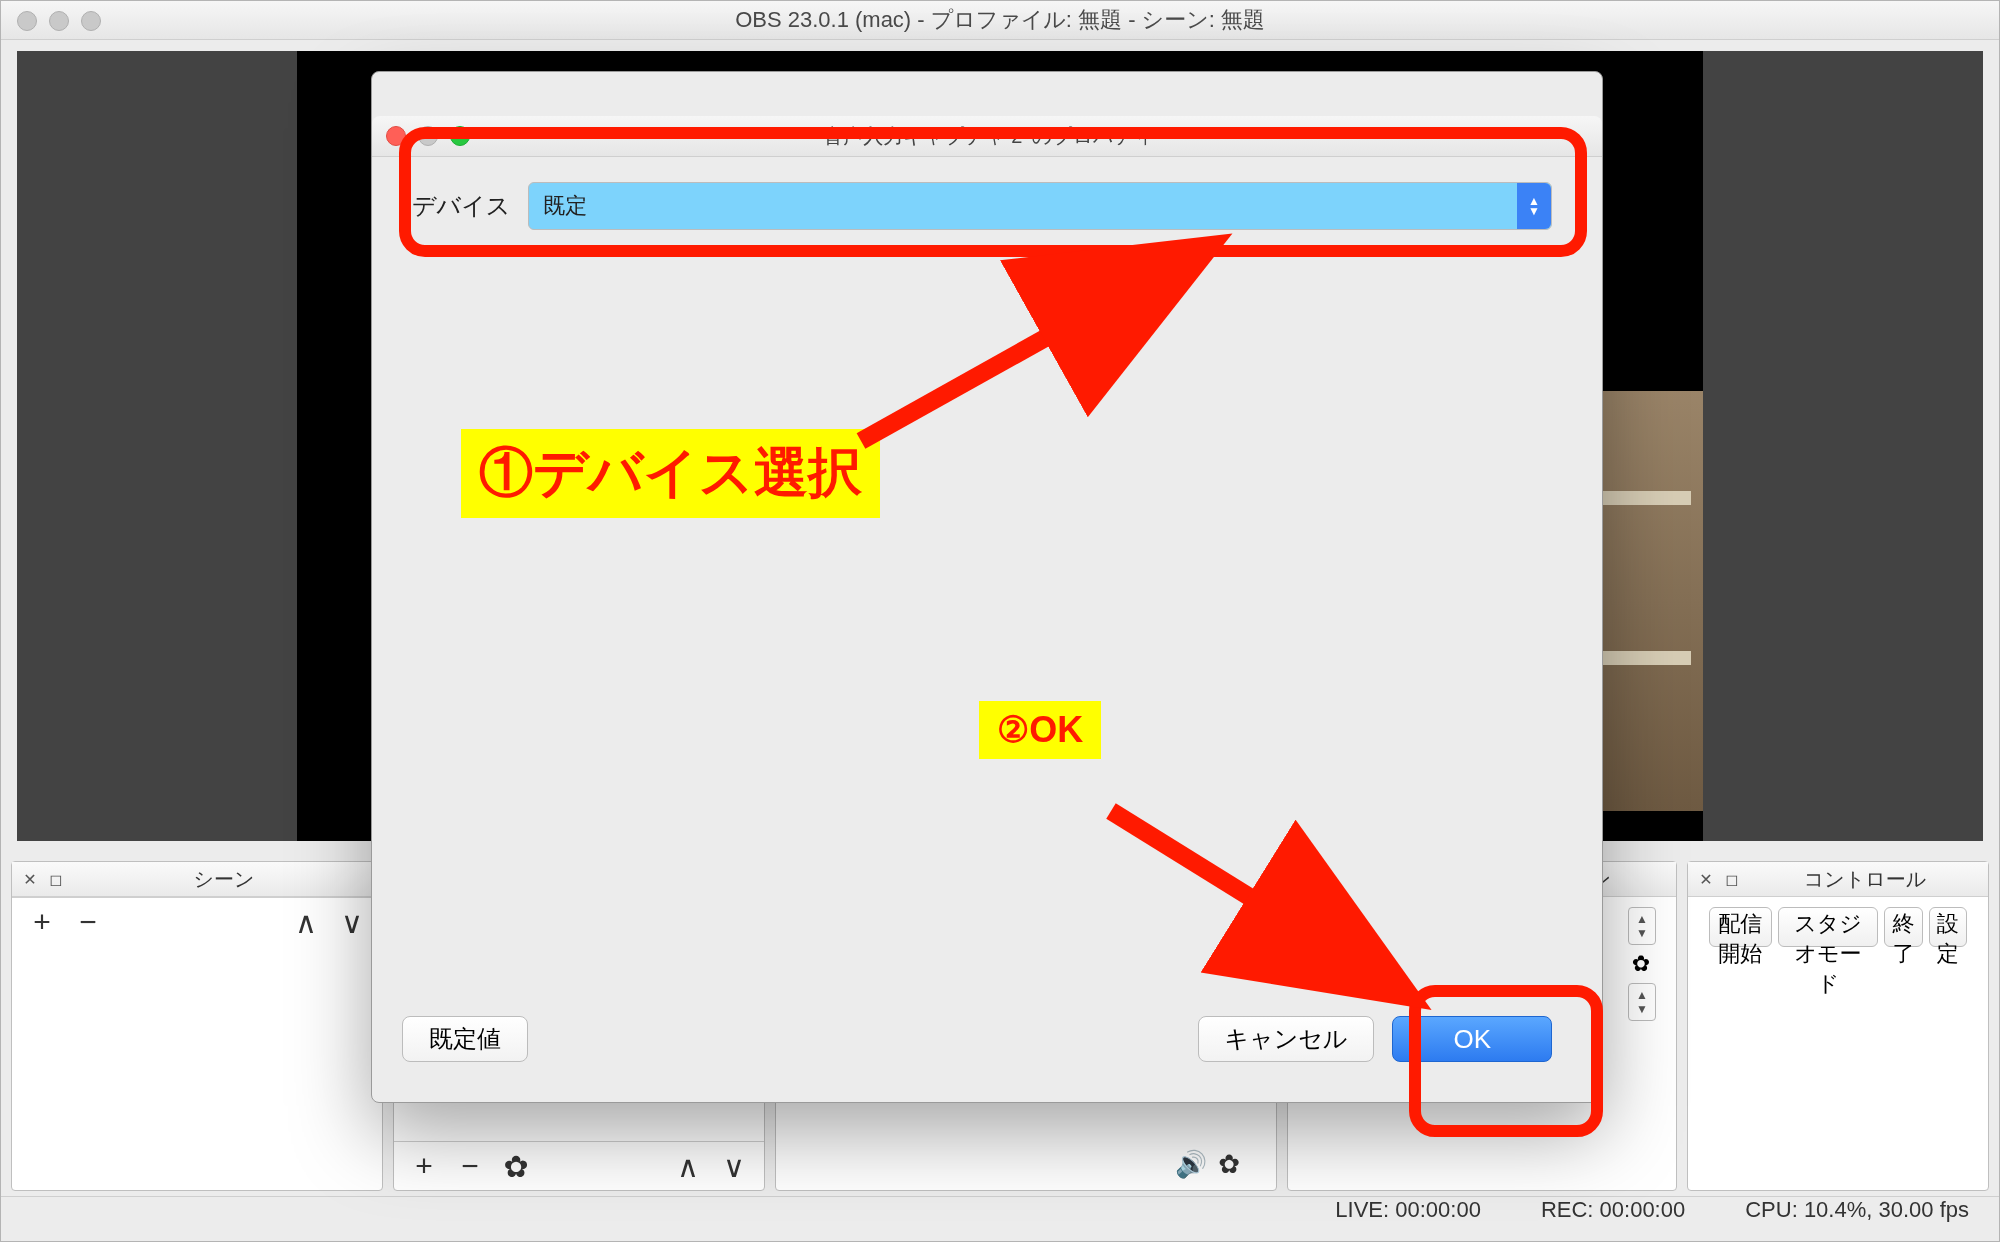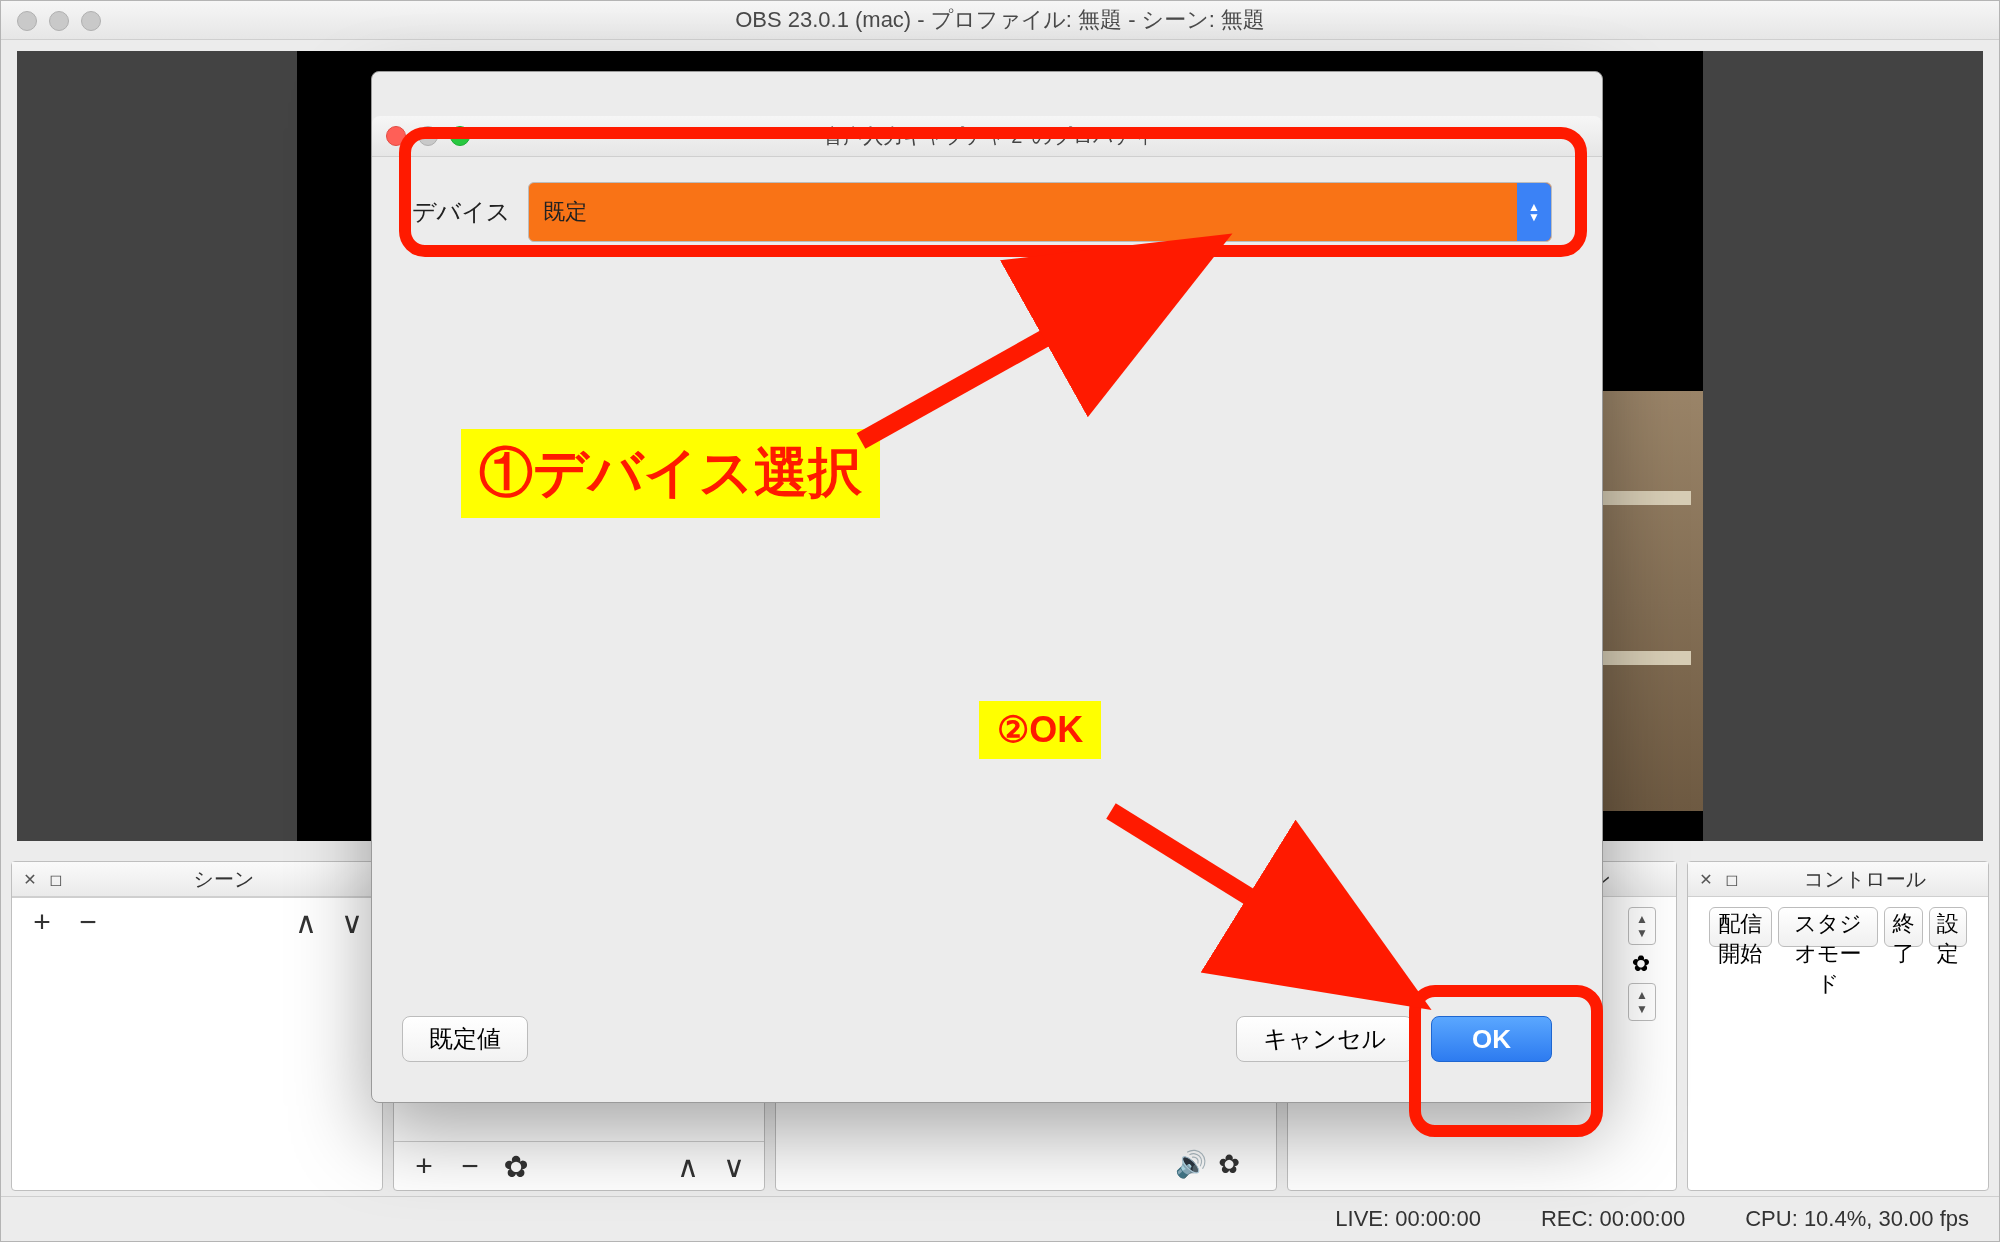--- a/index.html
+++ b/index.html
@@ -126,21 +126,21 @@
   .dock-scenes   { flex: 0 0 370px; }
   .dock-sources  { flex: 0 0 370px; }
   .dock-mixer    { flex: 0 0 500px; }
   .dock-trans    { flex: 1 1 auto; }
   .dock-controls { flex: 0 0 300px; }
 
   
   .statusbar {
     position:absolute; left:0; right:0; bottom:0; height:44px;
     border-top:1px solid #cfcfcf;
-    display:flex; align-items:center; justify-content:flex-end;
+    display:flex; align-items:flex-start; justify-content:flex-end;
     gap: 60px; padding-right: 30px;
     font-size: 22px; color:#333;
     background:#ececec;
   }
 
   
   .dialog {
     position:absolute;
     left: 370px; top: 70px;
     width: 1230px; height: 1030px;
@@ -166,22 +166,22 @@
   .tl-yel   { background:#c9c9c9; border:1px solid #b0b0b0; }
   .tl-grn   { background:#28c840; border:1px solid #1fae36; }
 
   .field-row {
     position:absolute; left:40px; right:50px; top:110px;
     display:flex; align-items:center; gap:18px;
   }
   .field-row label { font-size:24px; color:#222; white-space:nowrap; }
   .select {
     flex:1; height:46px;
-    background:#f97316; border:1px solid #bcbcbc; border-radius:6px;
-    display:flex; align-items:center; padding:6px 14px;
+    background:#7dd3fc; border:1px solid #bcbcbc; border-radius:6px;
+    display:flex; align-items:center; padding:0 14px;
     font-size:22px; color:#222;
     position:relative;
   }
   .select .chev {
     position:absolute; right:0; top:0; bottom:0; width:34px;
     background:#3b82f6; border-radius:0 6px 6px 0;
     display:flex; flex-direction:column; align-items:center; justify-content:center;
     color:#fff; font-size:12px; line-height:10px;
   }
 
@@ -190,21 +190,21 @@
     display:flex; align-items:center; gap:18px;
   }
   .dlg-buttons .spacer { flex:1; }
   .btn {
     height:46px; padding:0 26px; font-size:24px;
     border-radius:8px; border:1px solid #bcbcbc;
     background:linear-gradient(#ffffff,#f2f2f2);
     cursor:pointer;
   }
   .btn-primary {
-    height:46px; padding:0 40px; font-size:26px; font-weight:700;
+    height:46px; padding:0 60px; font-size:26px; font-weight:400;
     border-radius:8px; border:1px solid #1e66d0;
     background:linear-gradient(#5aa7ff,#2d7bf0);
     color:#fff; cursor:pointer;
   }
 
   
   .anno-box {
     position:absolute;
     border: 12px solid #ff1a00;
     border-radius: 26px;

